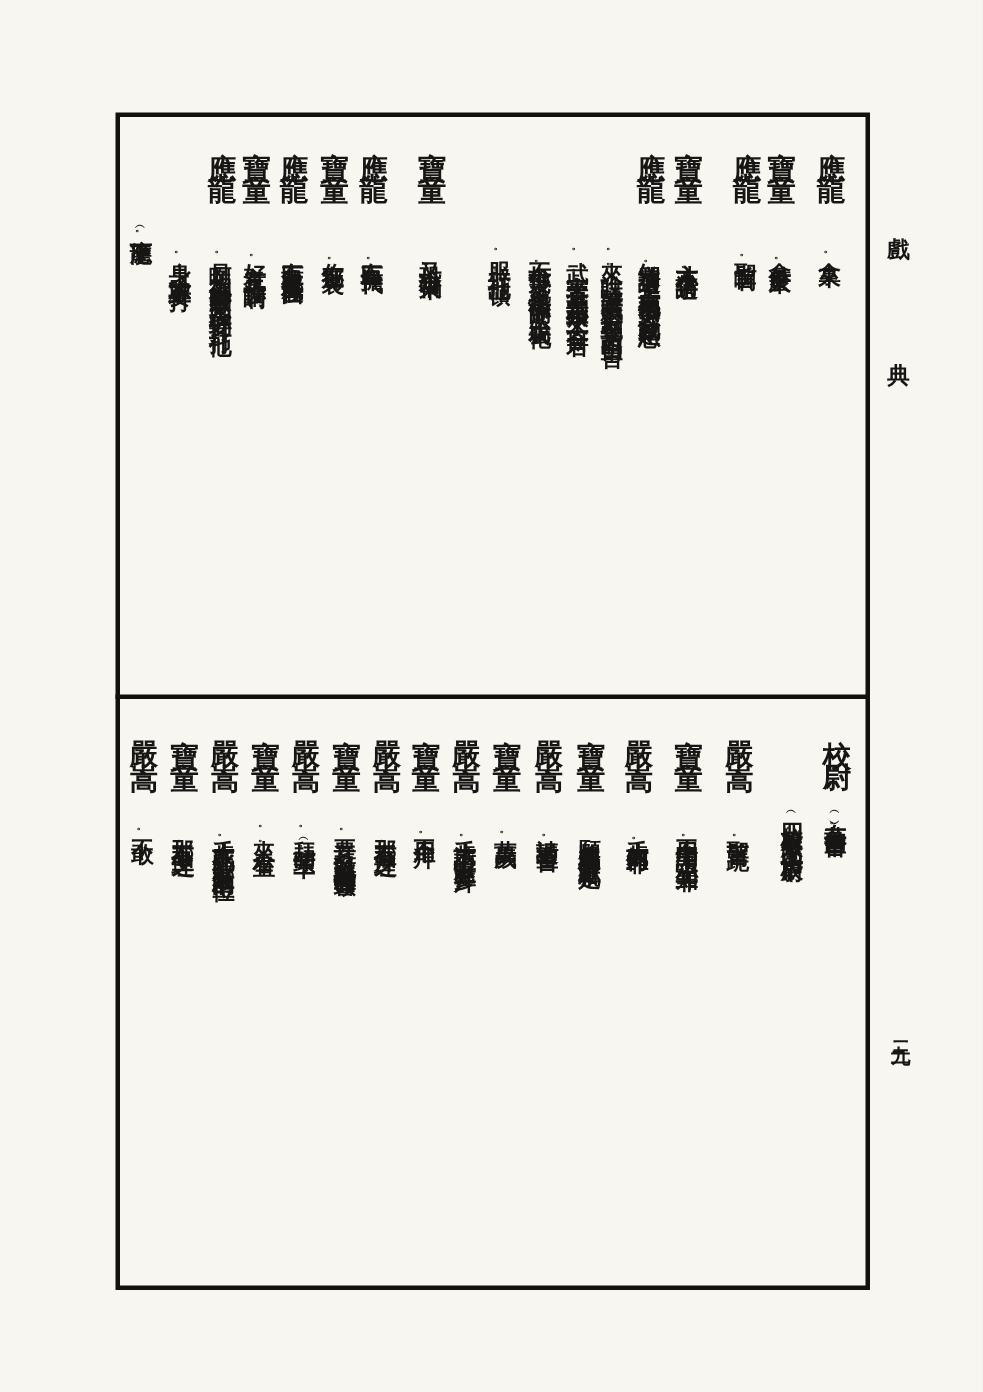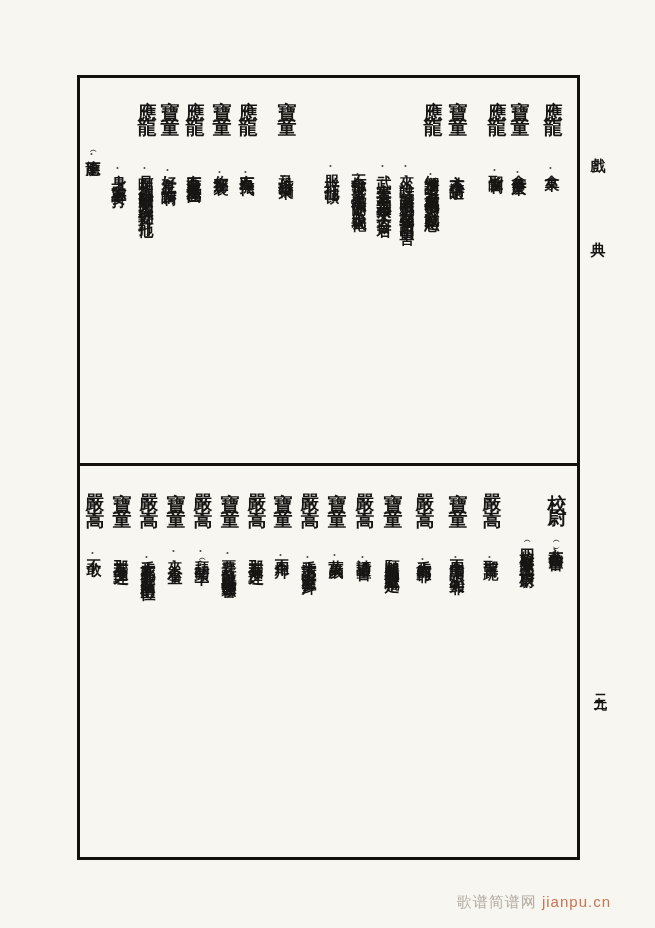--- a/index.html
+++ b/index.html
@@ -186,18 +186,14 @@
       <div class="txt v" style="top:470px">那有不坐之理<span class="p">。</span></div>
     </div>
     <div class="col" style="left:1px">
       <div class="spk v" style="top:400px">嚴嵩</div>
       <div class="txt v" style="top:470px">不敢<span class="p">。</span></div>
     </div>
   </div>
 
   <div id="page-number" class="v">二九二</div>
 
-  <div id="watermark">
-    <span class="wm-name">歌谱简谱网</span>
-    <span class="wm-url">jianpu.cn</span>
-  </div>
 
 </div>
 
 </body></html>

